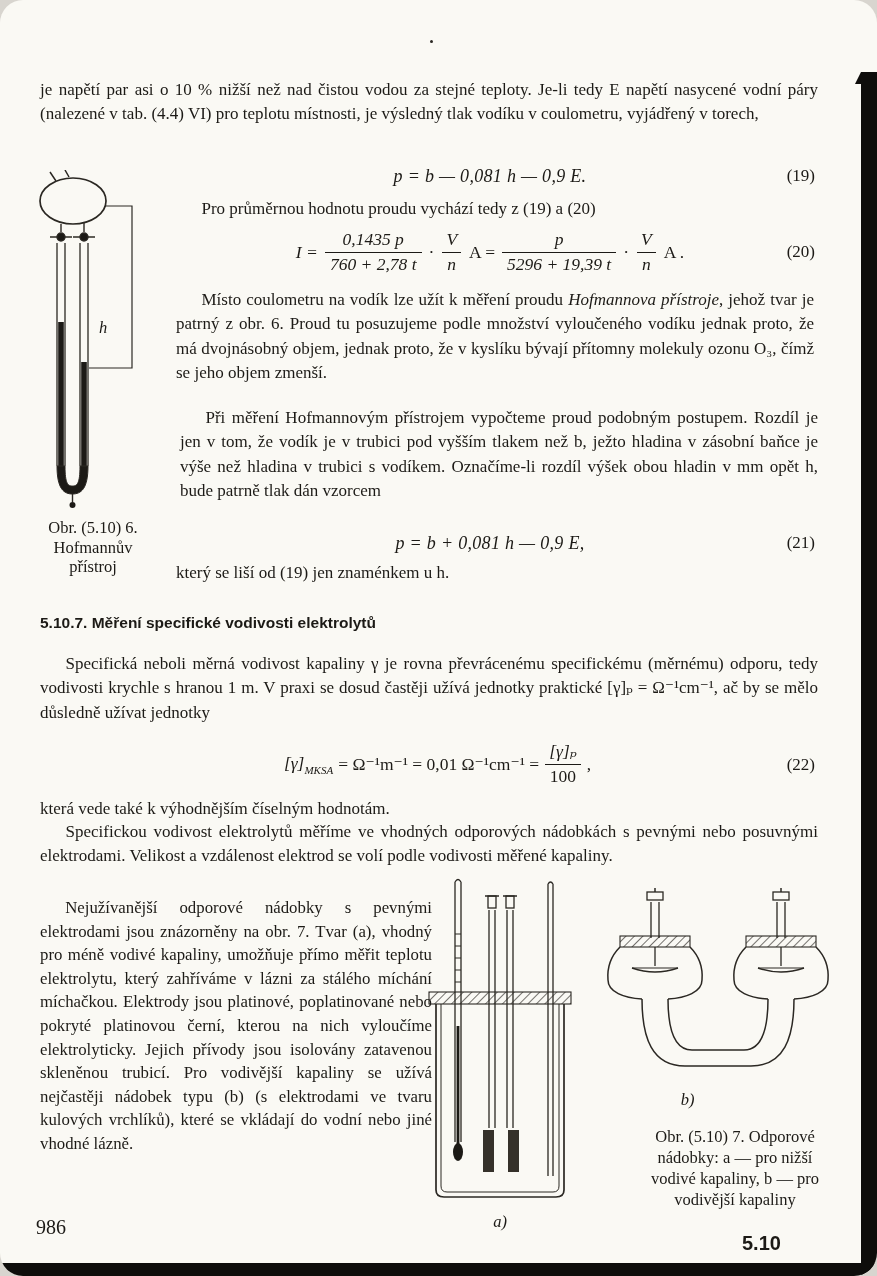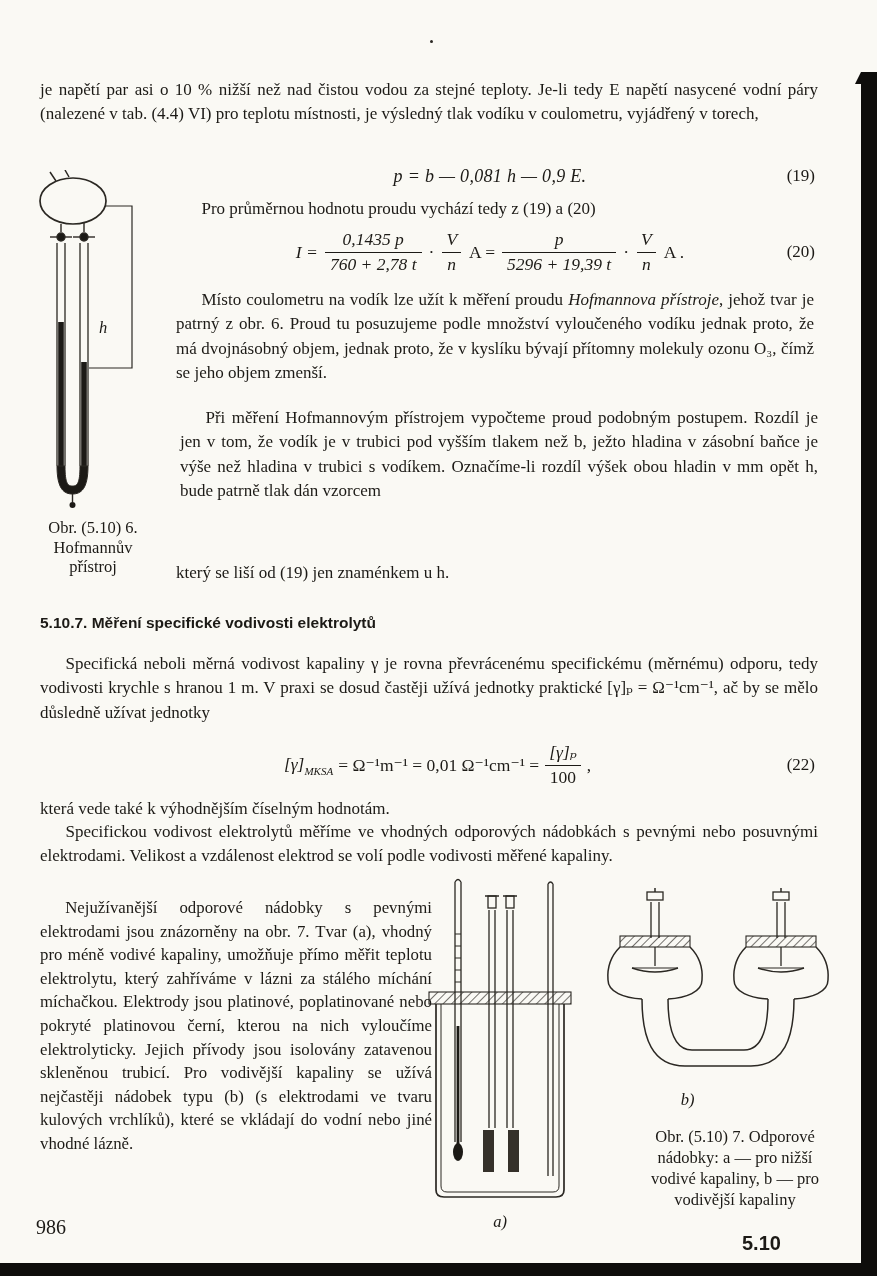--- a/index.html
+++ b/index.html
@@ -1,18 +1,18 @@
 <!DOCTYPE html>
 <html><head>
 <meta charset="utf-8">
 <style>
   html,body{margin:0;padding:0;}
   body{width:877px;height:1276px;background:#d8d5cf;}
   .page{position:relative;width:877px;height:1276px;background:#faf9f4;overflow:hidden;
-        color:#1c1a16;font-family:"Liberation Serif","DejaVu Serif",serif;}
+        color:#1c1a16;font-family:"Liberation Serif","DejaVu Serif",serif;border-radius:23px;}
   .abs{position:absolute;margin:0;}
   .body-text{font-size:17px;line-height:24.3px;text-align:justify;}
   .indent{text-indent:1.5em;}
   .it{font-style:italic;}
   .up{font-style:normal;}
   .eqrow{position:absolute;display:flex;align-items:center;justify-content:center;}
   .eqbody{font-size:18px;font-style:italic;letter-spacing:.3px;}
   .eqflex{display:inline-flex;align-items:center;gap:7px;font-size:17.5px;}
   .eqnum{position:absolute;right:0;top:50%;transform:translateY(-50%);font-style:normal;font-size:17px;margin-left:32px;}
   .frac{display:inline-flex;flex-direction:column;align-items:center;line-height:1.25;}
@@ -76,20 +76,24 @@
         </span>
       <span class="up">A .</span>
     </span>
     <span class="eqnum">(20)</span>
   </div>
 
   <p class="abs body-text indent" style="left:176px;top:288px;width:638px;"><span>Místo coulometru na vodík lze užít k měření proudu </span><i>Hofmannova přístroje</i><span>, jehož tvar je patrný z obr. 6. Proud tu posuzujeme podle množství vyloučeného vodíku jednak proto, že má dvojnásobný objem, jednak proto, že v kyslíku bývají přítomny molekuly ozonu O₃, čímž se jeho objem zmenší.</span></p>
 
   <p class="abs body-text indent" style="left:180px;top:406px;width:638px;">Při měření Hofmannovým přístrojem vypočteme proud podobným postupem. Rozdíl je jen v tom, že vodík je v trubici pod vyšším tlakem než b, ježto hladina v zásobní baňce je výše než hladina v trubici s vodíkem. Označíme-li rozdíl výšek obou hladin v mm opět h, bude patrně tlak dán vzorcem</p>
 
+  <div class="eqrow" style="left:165px;top:531px;width:650px;height:24px;">
+    <span class="eqbody">p = b + 0,081 h — 0,9 E,</span>
+    <span class="eqnum">(21)</span>
+  </div>
 
   <p class="abs body-text" style="left:176px;top:561px;width:638px;">který se liší od (19) jen znaménkem u h.</p>
 
   <figure class="abs" style="left:35px;top:170px;width:115px;height:340px;">
     <svg viewBox="0 0 115 340" width="115" height="340">
       <path class="ln" stroke-width="1.2" d="M70 36 L97 36 L97 198 L54 198"></path>
       <ellipse cx="38" cy="31" rx="33" ry="23" fill="#faf9f4" stroke="#2b2823" stroke-width="1.7"></ellipse>
       <path class="ln" stroke-width="1.5" d="M21 11 L15 2 M34 7 L30 0"></path>
       <path class="ln" stroke-width="1.4" d="M26 54 L26 62 M49 53 L49 62"></path>
       <g stroke="#2b2823" stroke-width="1.4">
@@ -110,21 +114,21 @@
   <div class="caption" style="left:18px;top:518px;width:150px;">
     <div>Obr. (5.10) 6.</div>
     <div>Hofmannův</div>
     <div>přístroj</div>
   </div>
 
   <h3 class="heading" style="left:40px;top:614px;">5.10.7. Měření specifické vodivosti elektrolytů</h3>
 
   <p class="abs body-text indent" style="left:40px;top:652px;width:778px;">Specifická neboli měrná vodivost kapaliny γ je rovna převrácenému specifickému (měrnému) odporu, tedy vodivosti krychle s hranou 1 m. V praxi se dosud častěji užívá jednotky praktické [γ]ₚ = Ω⁻¹cm⁻¹, ač by se mělo důsledně užívat jednotky</p>
 
-  <div class="eqrow" style="left:60px;top:742px;width:755px;height:46px;">
+  <div class="eqrow" style="left:60px;top:742px;width:755px;height:46px;align-items:flex-end;">
     <span class="eqflex" style="gap:5px;">
       <span class="up"><span class="it">[γ]</span><sub class="subsc">MKSA</sub></span>
       <span class="up">= Ω⁻¹m⁻¹ = 0,01 Ω⁻¹cm⁻¹ =</span>
       <span class="frac">
           <span class="num it">[γ]ₚ</span>
           <span class="den up">100</span>
         </span>
       <span class="up">,</span>
     </span>
     <span class="eqnum">(22)</span>

